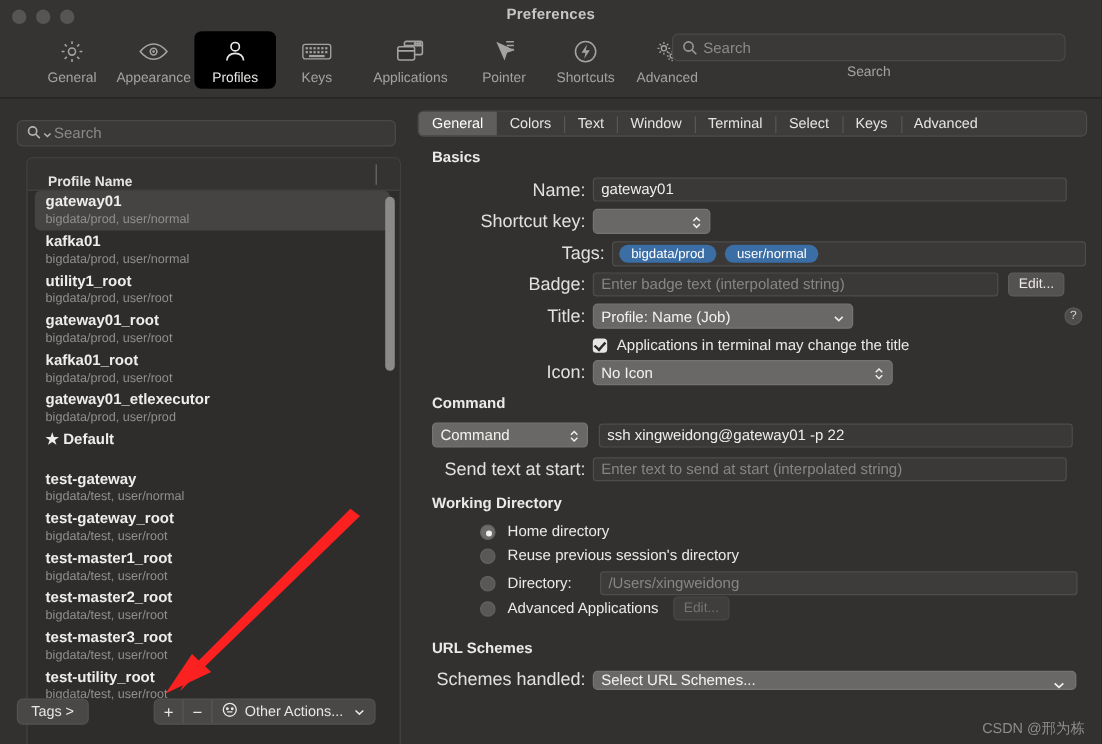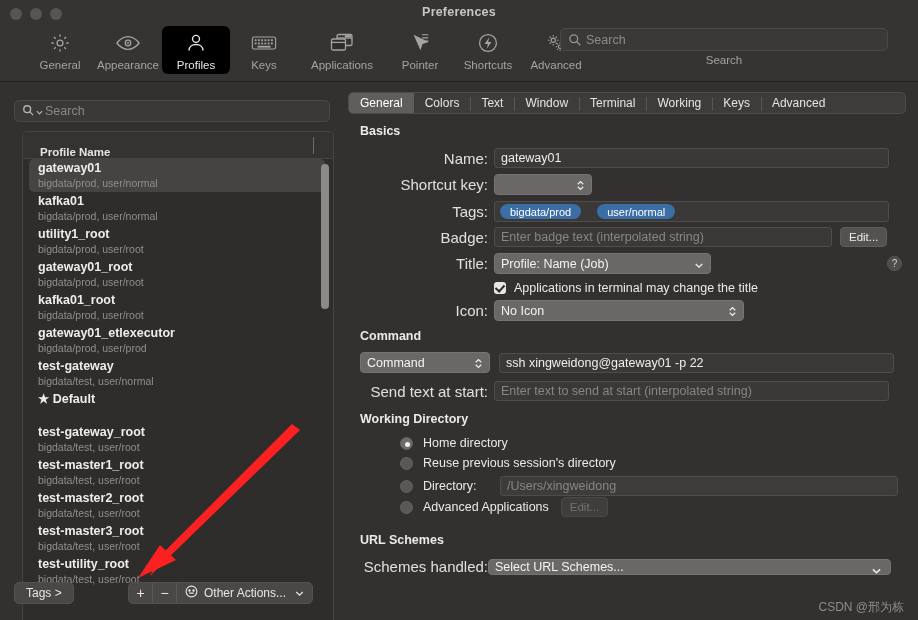--- a/index.html
+++ b/index.html
@@ -135,21 +135,21 @@
   }
   .popup .arrow { position: absolute; right: 6px; top: 4px; }
   .btn {
     height: 20px; padding: 0 8px; background: #545250; border: 1px solid #5f5d5b; border-radius: 4px;
     display: flex; align-items: center; font-size: 11.5px; color: #eceae8;
   }
   .btn.disabled { background: #3f3e3c; border-color: #4a4947; color: #757371; }
 
   .tagfield {
     height: 21px; background: #3a3938; border: 1px solid #4f4d4b; border-radius: 3px;
-    display: flex; align-items: center; padding: 0 5px; gap: 16px;
+    display: flex; align-items: center; padding: 0 5px; gap: 7px;
   }
   .pill {
     height: 15px; padding: 0 10px; border-radius: 8px; display: flex; align-items: center;
     font-size: 11px; color: #ffffff;
   }
 
   .cbx { width: 12px; height: 12px; border-radius: 3px; background: #e8e6e4; position: relative; }
   .cbx::after {
     content: ""; position: absolute; left: 3px; top: 1px; width: 4px; height: 7px;
     border: solid #2a2a2a; border-width: 0 2px 2px 0; transform: rotate(42deg);
@@ -341,26 +341,26 @@
             <div class="psub">bigdata/prod, user/root</div>
           </div>
           <div class="prow">
             <div class="pname">kafka01_root</div>
             <div class="psub">bigdata/prod, user/root</div>
           </div>
           <div class="prow">
             <div class="pname">gateway01_etlexecutor</div>
             <div class="psub">bigdata/prod, user/prod</div>
           </div>
+          <div class="prow star">
+            <div class="pname">★ Default</div>
+          </div>
           <div class="prow">
             <div class="pname">test-gateway</div>
             <div class="psub">bigdata/test, user/normal</div>
-          </div>
-          <div class="prow star">
-            <div class="pname">★ Default</div>
           </div>
           <div class="prow">
             <div class="pname">test-gateway_root</div>
             <div class="psub">bigdata/test, user/root</div>
           </div>
           <div class="prow">
             <div class="pname">test-master1_root</div>
             <div class="psub">bigdata/test, user/root</div>
           </div>
           <div class="prow">
@@ -412,21 +412,21 @@
     </div>
   </div>
 
   <div id="right">
     <div id="tabs">
         <div class="tab active">General</div>
         <div class="tab">Colors</div>
         <div class="tab">Text</div>
         <div class="tab">Window</div>
         <div class="tab">Terminal</div>
-        <div class="tab">Working</div>
+        <div class="tab">Select</div>
         <div class="tab">Keys</div>
         <div class="tab">Advanced</div>
       </div>
 
     <div id="pane">
 
       <div class="sect-title" style="position:absolute;left:12px;top:2px">Basics</div>
 
       <div class="row" style="position:absolute;left:0;top:26px;width:545px">
         <div class="lbl" style="width:140px">Name:</div>
@@ -441,21 +441,21 @@
           <span></span>
           <span class="arrow">
             <svg width="9" height="13" viewBox="0 0 10 14" fill="none" stroke="#f0eeec" stroke-width="1.4">
               <path d="M2 5.6L5 2.6l3 3"></path>
                 <path d="M2 8.4l3 3 3-3"></path>
             </svg>
           </span>
         </div>
       </div>
 
-      <div class="row" style="position:absolute;left:0;top:79px;width:545px">
+      <div class="row" style="position:absolute;left:16px;top:79px;width:545px">
         <div class="lbl" style="width:140px">Tags:</div>
         <div class="tagfield" style="width:395px;margin-left:6px" id="tagfield">
             <span class="pill" style="background: rgb(58, 110, 165);">bigdata/prod</span>
             <span class="pill" style="background: rgb(58, 110, 165);">user/normal</span>
           </div>
       </div>
 
       <div class="row" style="position:absolute;left:0;top:105px;width:558px">
         <div class="lbl" style="width:140px">Badge:</div>
         <div class="txtfield ph-style" style="width:338px;margin-left:6px">
@@ -545,21 +545,21 @@
         <span style="margin-left:10px;font-size:12.5px;color:#eceae8">Advanced Applications</span>
         <div class="btn disabled" style="margin-left:12px">
           <span>Edit...</span>
         </div>
       </div>
 
       <div class="sect-title" style="position:absolute;left:12px;top:411px">URL Schemes</div>
 
       <div class="row" style="position:absolute;left:0;top:436px;width:558px">
         <div class="lbl" style="width:140px">Schemes handled:</div>
-        <div class="popup" style="width:403px;margin-left:0;height:16px">
+        <div class="popup" style="width:403px;margin-left:6px;height:16px">
           <span>Select URL Schemes...</span>
           <span class="arrow" style="top:5px;right:8px">
             <svg width="11" height="10" viewBox="0 0 10 10" fill="none" stroke="#f0eeec" stroke-width="1.5">
               <path d="M1.4 3.4L5 6.8 8.6 3.4"></path>
             </svg>
           </span>
         </div>
       </div>
     </div>
   </div>

